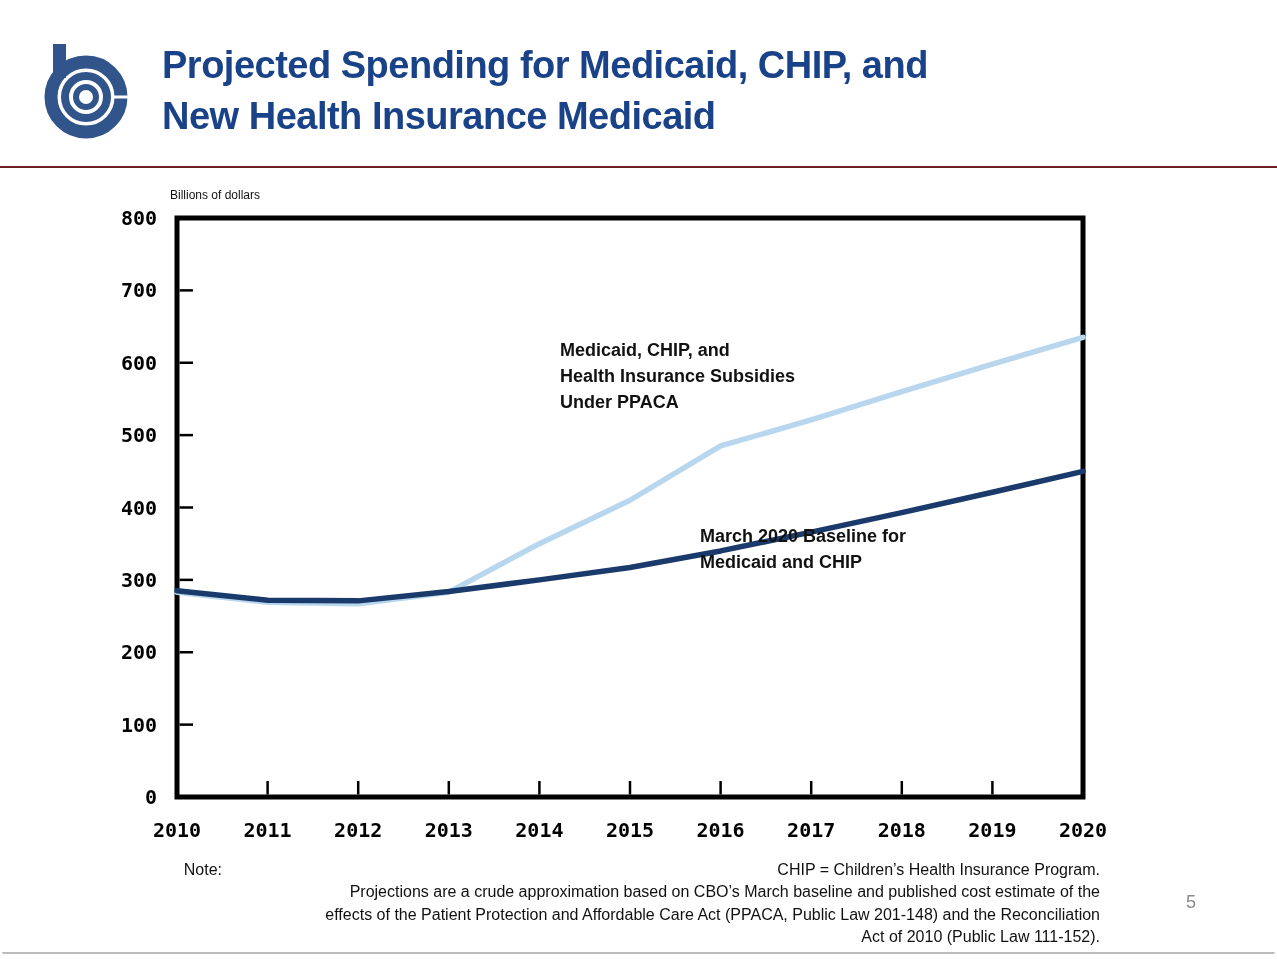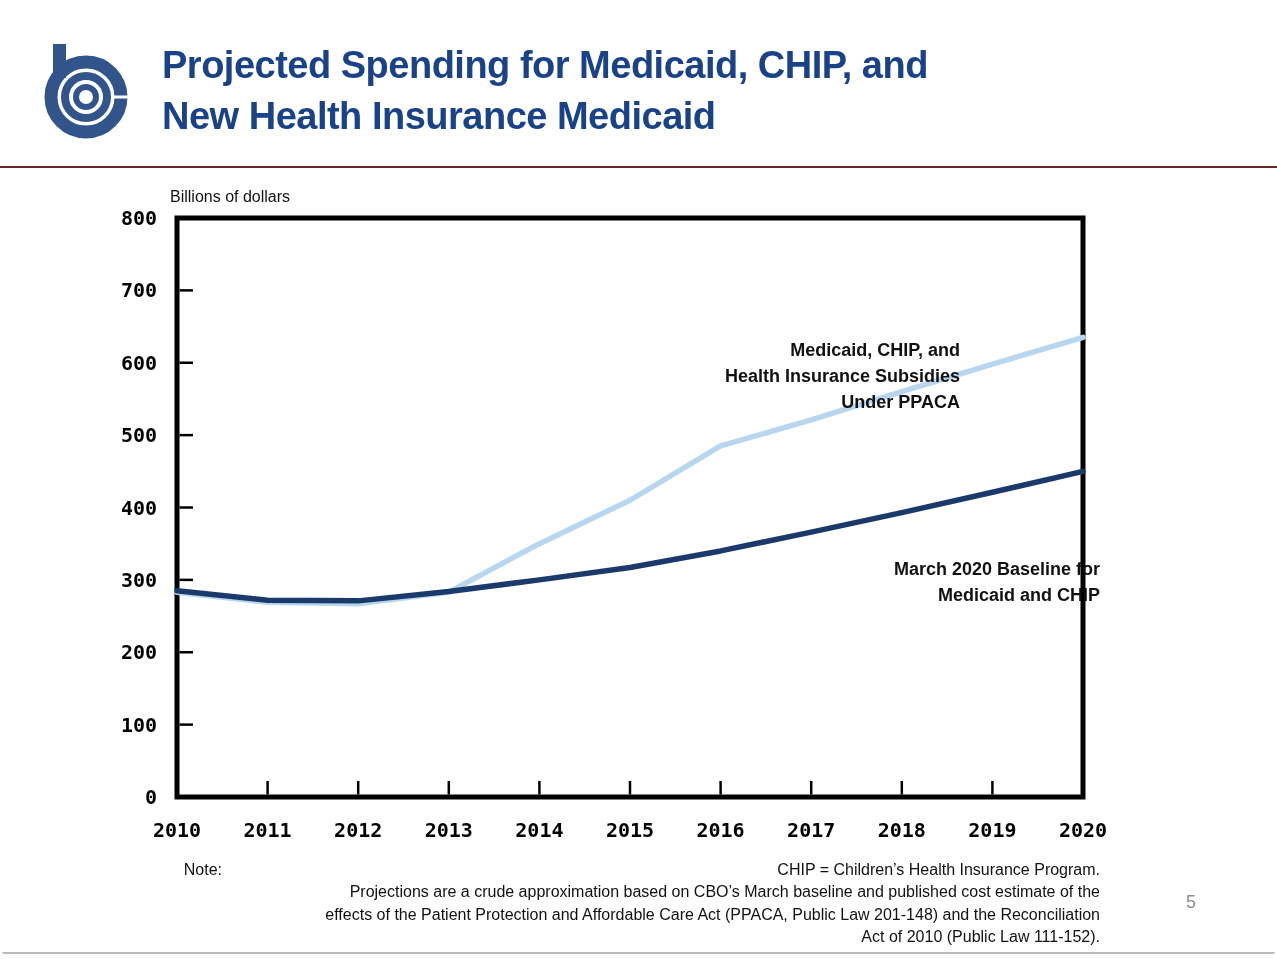--- a/index.html
+++ b/index.html
@@ -2,27 +2,27 @@
 <html><head>
 <meta charset="utf-8">
 <style>
   html,body{margin:0;padding:0;background:#fff;}
   .slide{position:relative;width:1277px;height:959px;background:#fff;overflow:hidden;
          font-family:"Liberation Sans",sans-serif;border-radius:14px;}
   .logo{position:absolute;left:40px;top:44px;width:90px;height:95px;}
   .title{position:absolute;left:162px;top:40px;width:1000px;
          font-size:38px;font-weight:bold;color:#1a4289;line-height:51px;letter-spacing:-0.5px;}
   .divider{position:absolute;left:0;top:166px;width:1277px;height:2px;background:#6e2126;}
-  .unit-label{position:absolute;left:170px;top:188px;font-size:16px;color:#111;}
+  .unit-label{position:absolute;left:170px;top:188px;font-size:12px;color:#111;}
   #chart-svg{position:absolute;left:0;top:0;}
   .ylab,.xlab{font-family:"DejaVu Sans Mono",monospace;font-weight:700;font-size:20px;fill:#000;}
-  .ann{position:absolute;text-align:right;color:#111;font-weight:bold;font-size:18px;line-height:26px;
+  .ann{position:absolute;text-align:left;color:#111;font-weight:bold;font-size:18px;line-height:26px;
        font-family:"Liberation Sans",sans-serif;}
   .ann-ppaca{left:560px;top:337px;width:400px;}
-  .ann-baseline{left:700px;top:556px;width:400px;}
+  .ann-baseline{left:700px;top:523px;width:400px;}
   .note{position:absolute;left:155px;top:859px;width:945px;display:grid;
         grid-template-columns:67px 1fr;font-size:16px;line-height:22.4px;color:#111;text-align:right;}
   .page-num{position:absolute;left:1186px;top:892px;font-size:18px;color:#8c8c8c;}
   .bottom-rule{position:absolute;left:0;top:952px;width:1277px;height:2px;background:#bcbcbc;}
 </style>
 </head>
 <body>
 
 <div class="slide">
 

